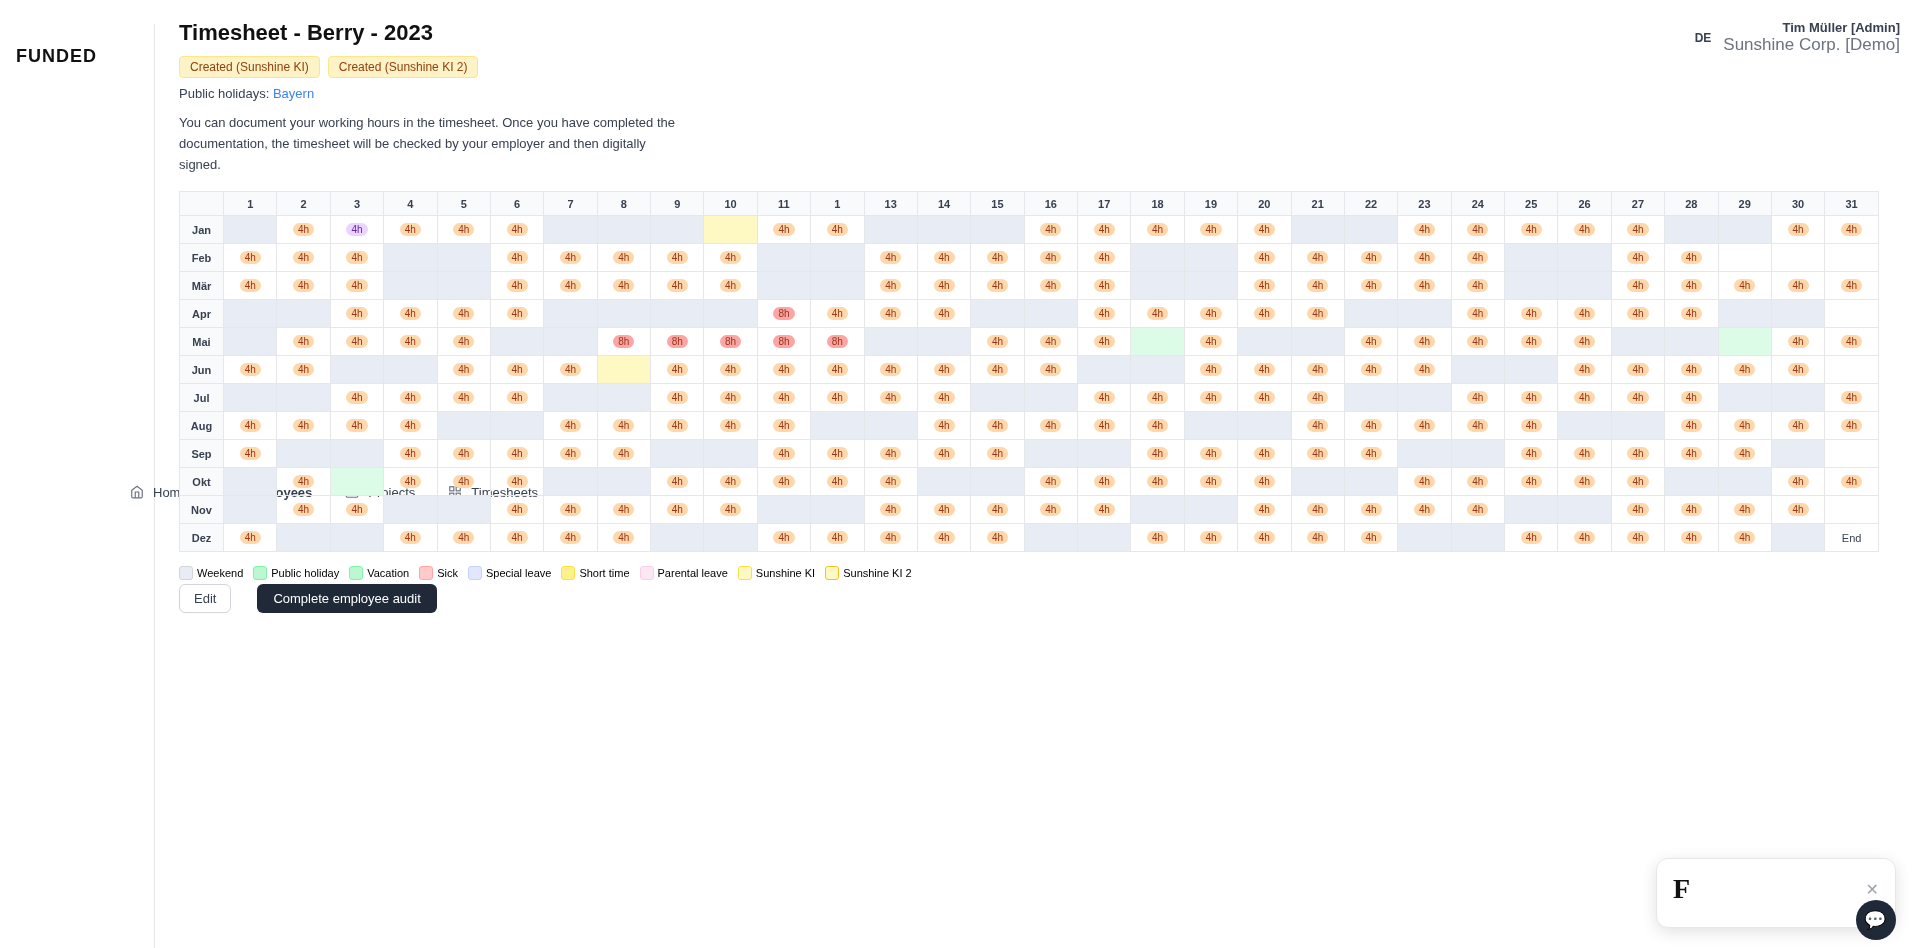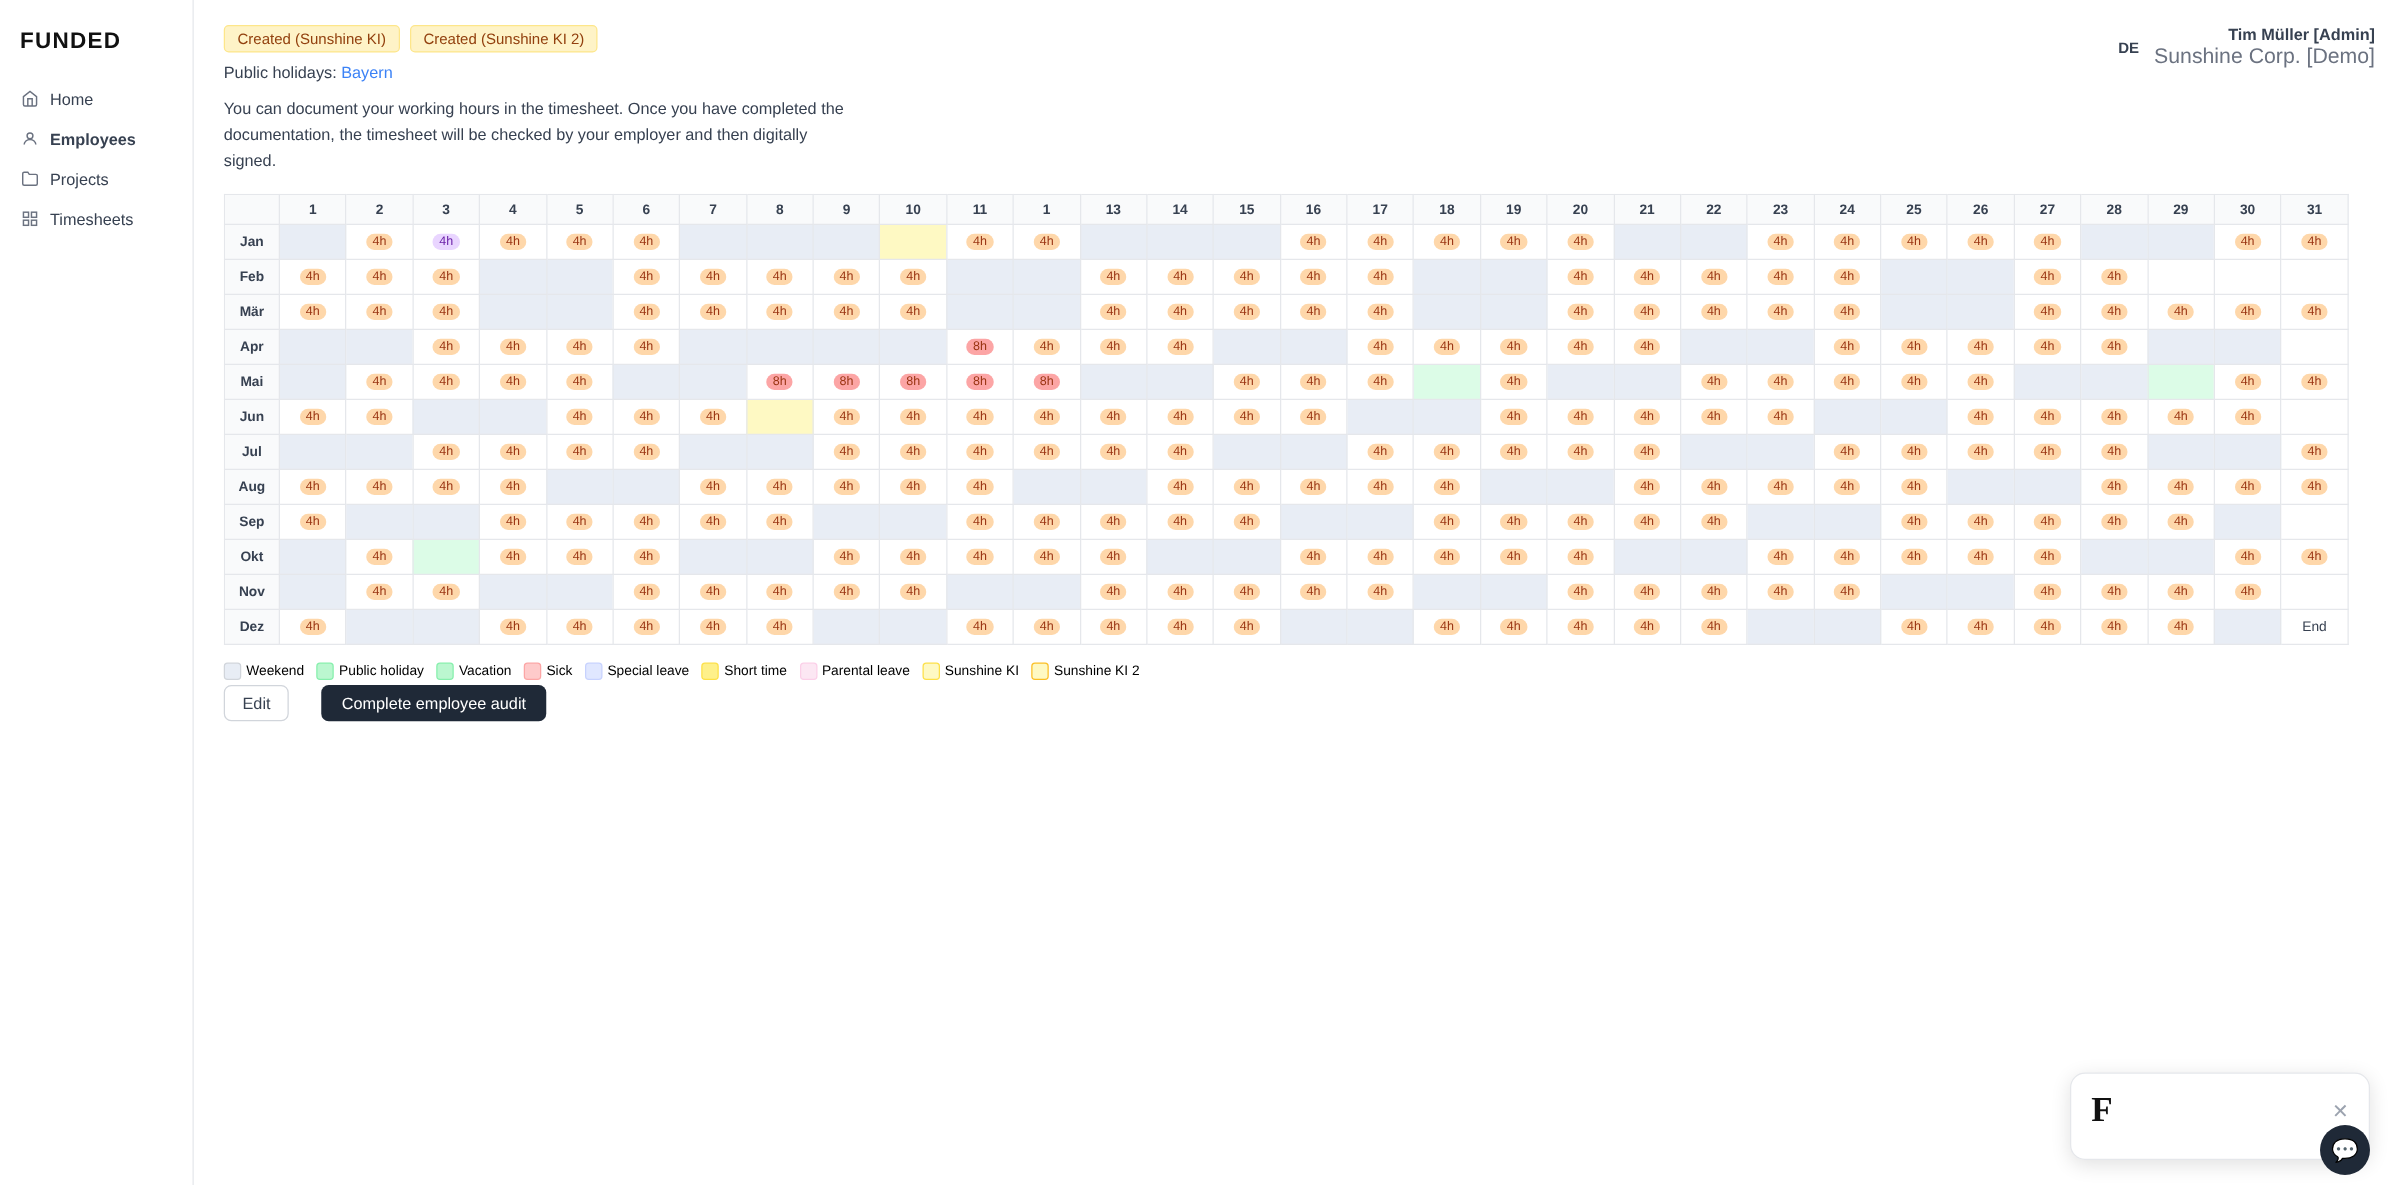--- a/index.html
+++ b/index.html
@@ -1,19 +1,19 @@
 <!DOCTYPE html>
 <html><head>
   <meta charset="utf-8">
   <style>
     * { box-sizing: border-box; margin: 0; padding: 0; }
     body { font-family: -apple-system, BlinkMacSystemFont, 'Segoe UI', sans-serif; font-size: 13px; background: #fff; display: flex; height: 100vh; overflow: hidden; }
 
     
-    .sidebar { width: 155px; border-right: 1px solid #e5e7eb; display: flex; flex-direction: column; padding-top: 12px; flex-shrink: 0; }
+    .sidebar { width: 155px; border-right: 1px solid #e5e7eb; display: flex; flex-direction: row; padding-top: 12px; flex-shrink: 0; margin-top: 24px; }
     .sidebar-logo { padding: 10px 16px 20px; font-weight: 800; font-size: 18px; letter-spacing: 1px; color: #111; }
     .sidebar-item { display: flex; align-items: center; gap: 8px; padding: 8px 16px; cursor: pointer; color: #374151; font-size: 13px; }
     .sidebar-item.active { font-weight: 600; }
     .sidebar-icon { width: 16px; height: 16px; display: flex; align-items: center; justify-content: center; color: #6b7280; }
 
     
     .main { flex: 1; overflow-y: auto; padding: 20px 24px; }
 
     
     .top-bar { position: absolute; top: 12px; right: 0; display: flex; align-items: center; gap: 12px; padding: 8px 16px; font-size: 12px; color: #374151; }
@@ -130,20 +130,21 @@
           <rect x="14" y="3" width="7" height="7"></rect>
           <rect x="3" y="14" width="7" height="7"></rect>
           <rect x="14" y="14" width="7" height="7"></rect>
         </svg>
     </span>
     <span>Timesheets</span>
   </div>
 </div>
 
 <div class="main">
+  <h1 class="page-title">Timesheet - Berry - 2023</h1>
 
   <div class="badges">
     <span class="badge badge-sunshine">Created (Sunshine KI)</span>
     <span class="badge badge-sunshine2">Created (Sunshine KI 2)</span>
   </div>
 
   <div class="public-holidays">
     <span>Public holidays:</span>
     <a href="#">Bayern</a>
   </div>

